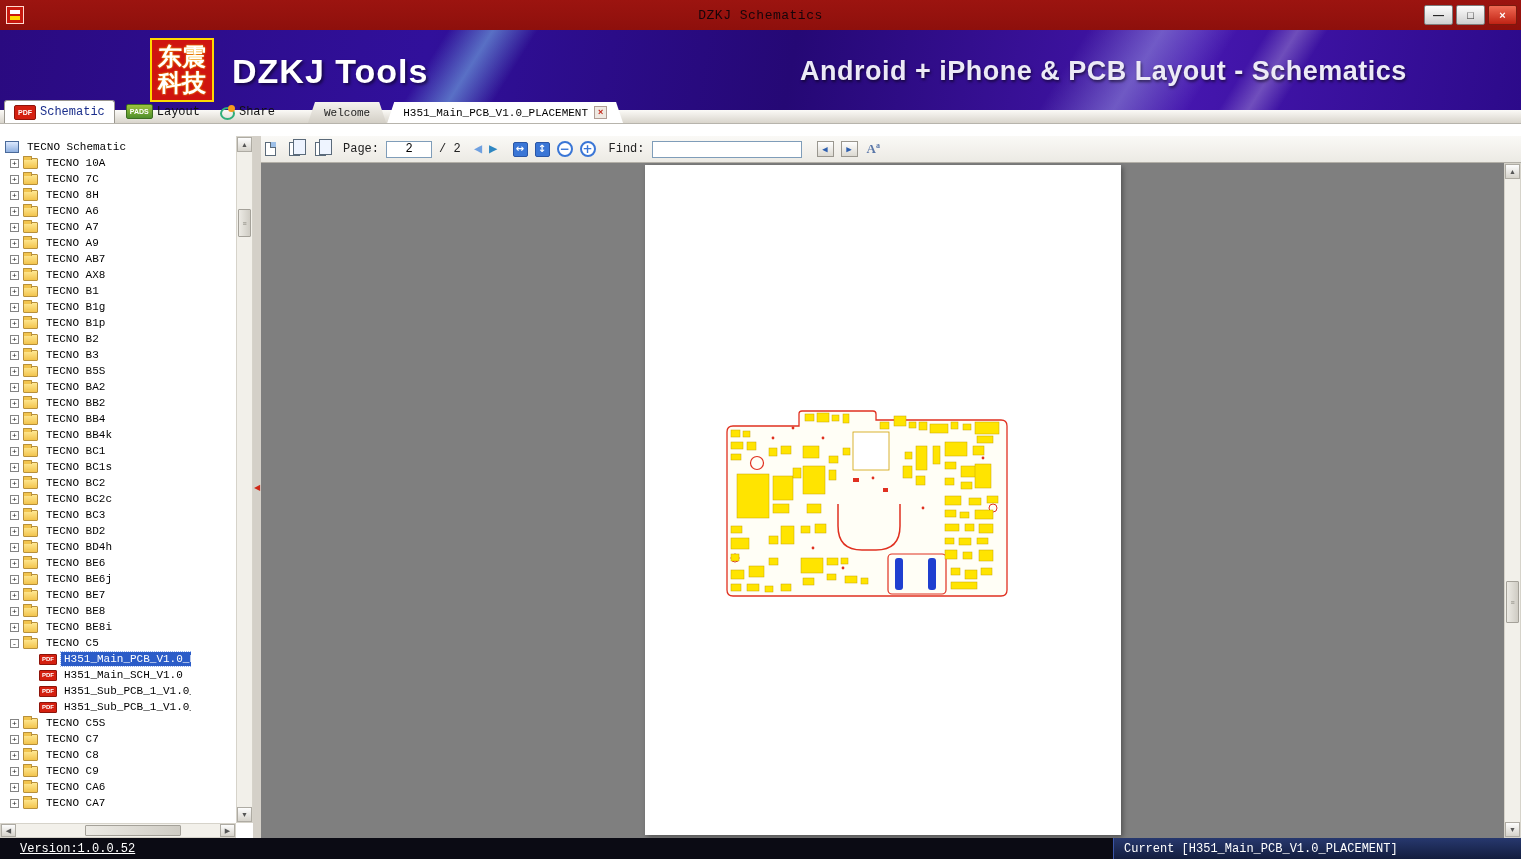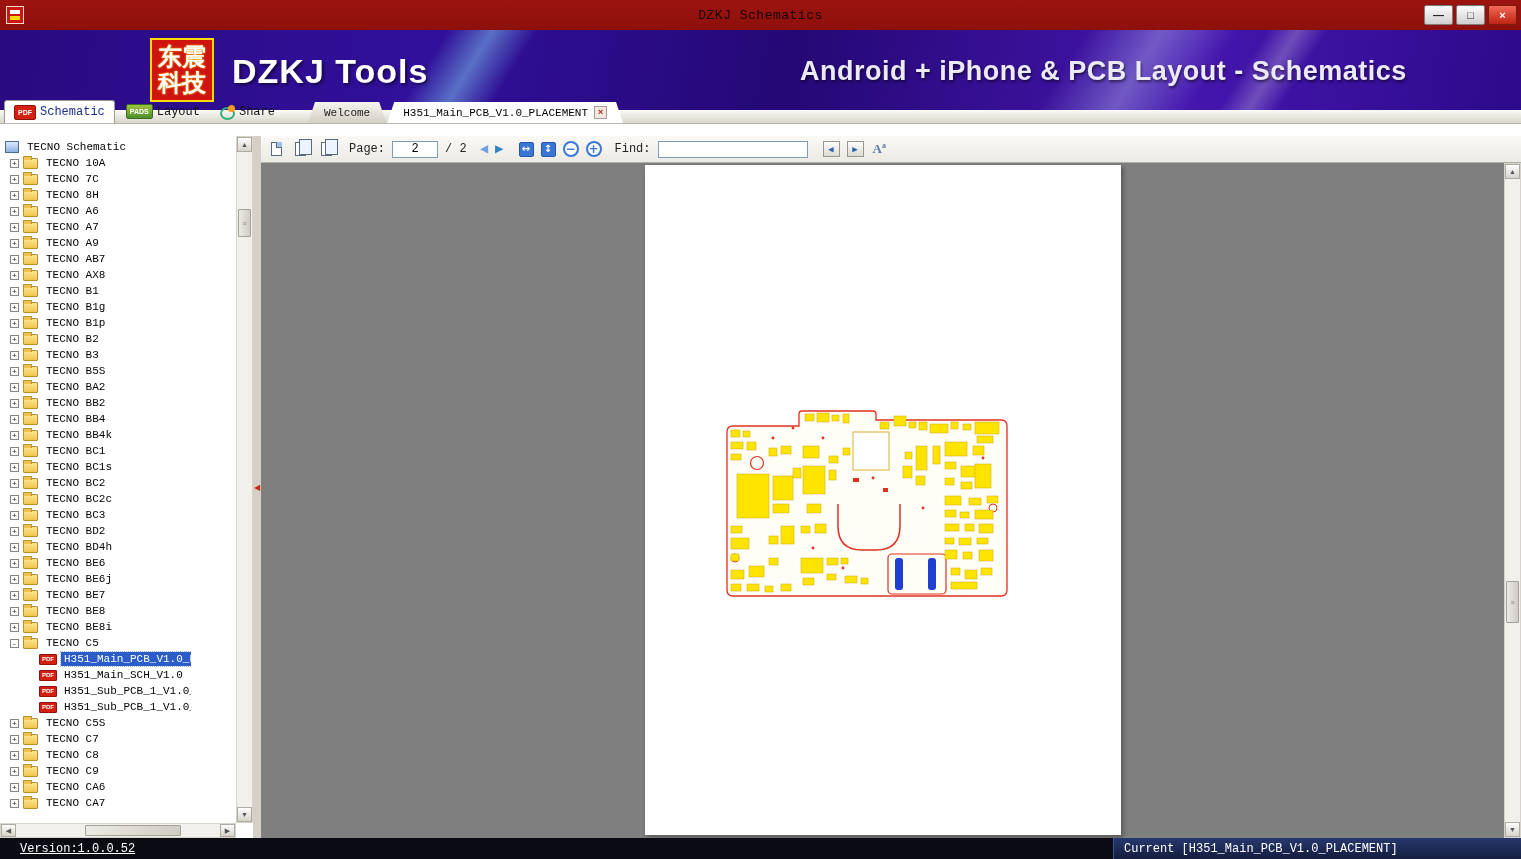--- a/index.html
+++ b/index.html
@@ -106,21 +106,21 @@
   .tree-hscroll .left  { left:0; top:0; bottom:0; width:15px; }
   .tree-hscroll .right { right:0; top:0; bottom:0; width:15px; }
   .tree-hscroll .sb-thumb { top:1px; bottom:1px; left:84px; width:96px; }
   .splitter { position:absolute; right:0; top:0; bottom:0; width:8px; background:#d4d0c8;
               display:flex; align-items:center; justify-content:center; }
   .splitter span { color:#d02818; font-size:8px; }
 
   
   .toolbar { position:absolute; left:261px; right:0; top:136px; height:27px;
              background:linear-gradient(#faf9f6,#eceae4); border-bottom:1px solid #b2afa7;
-             display:flex; align-items:center; gap:7px; padding-left:10px;
+             display:flex; align-items:center; gap:7px; padding-left:4px;
              font:12px "Liberation Mono",monospace; color:#222; }
   .sheet { width:11px; height:14px; background:#fff; border:1px solid #5a6a7a; position:relative; }
   .sheet.double::after { content:""; position:absolute; left:3px; top:-4px; width:11px; height:14px;
                          background:#eef4ff; border:1px solid #5a6a7a; }
   .sheet.corner::after { content:""; position:absolute; right:-1px; top:-1px; width:5px; height:5px;
                          background:#9ec0e8; border-left:1px solid #5a6a7a; border-bottom:1px solid #5a6a7a; }
   .tb-input { height:17px; border:1px solid #7f9db9; background:#fff;
               font:12px "Liberation Mono",monospace; padding:0 4px; }
   .page-input { width:46px; text-align:center; }
   .find-input { width:150px; }

